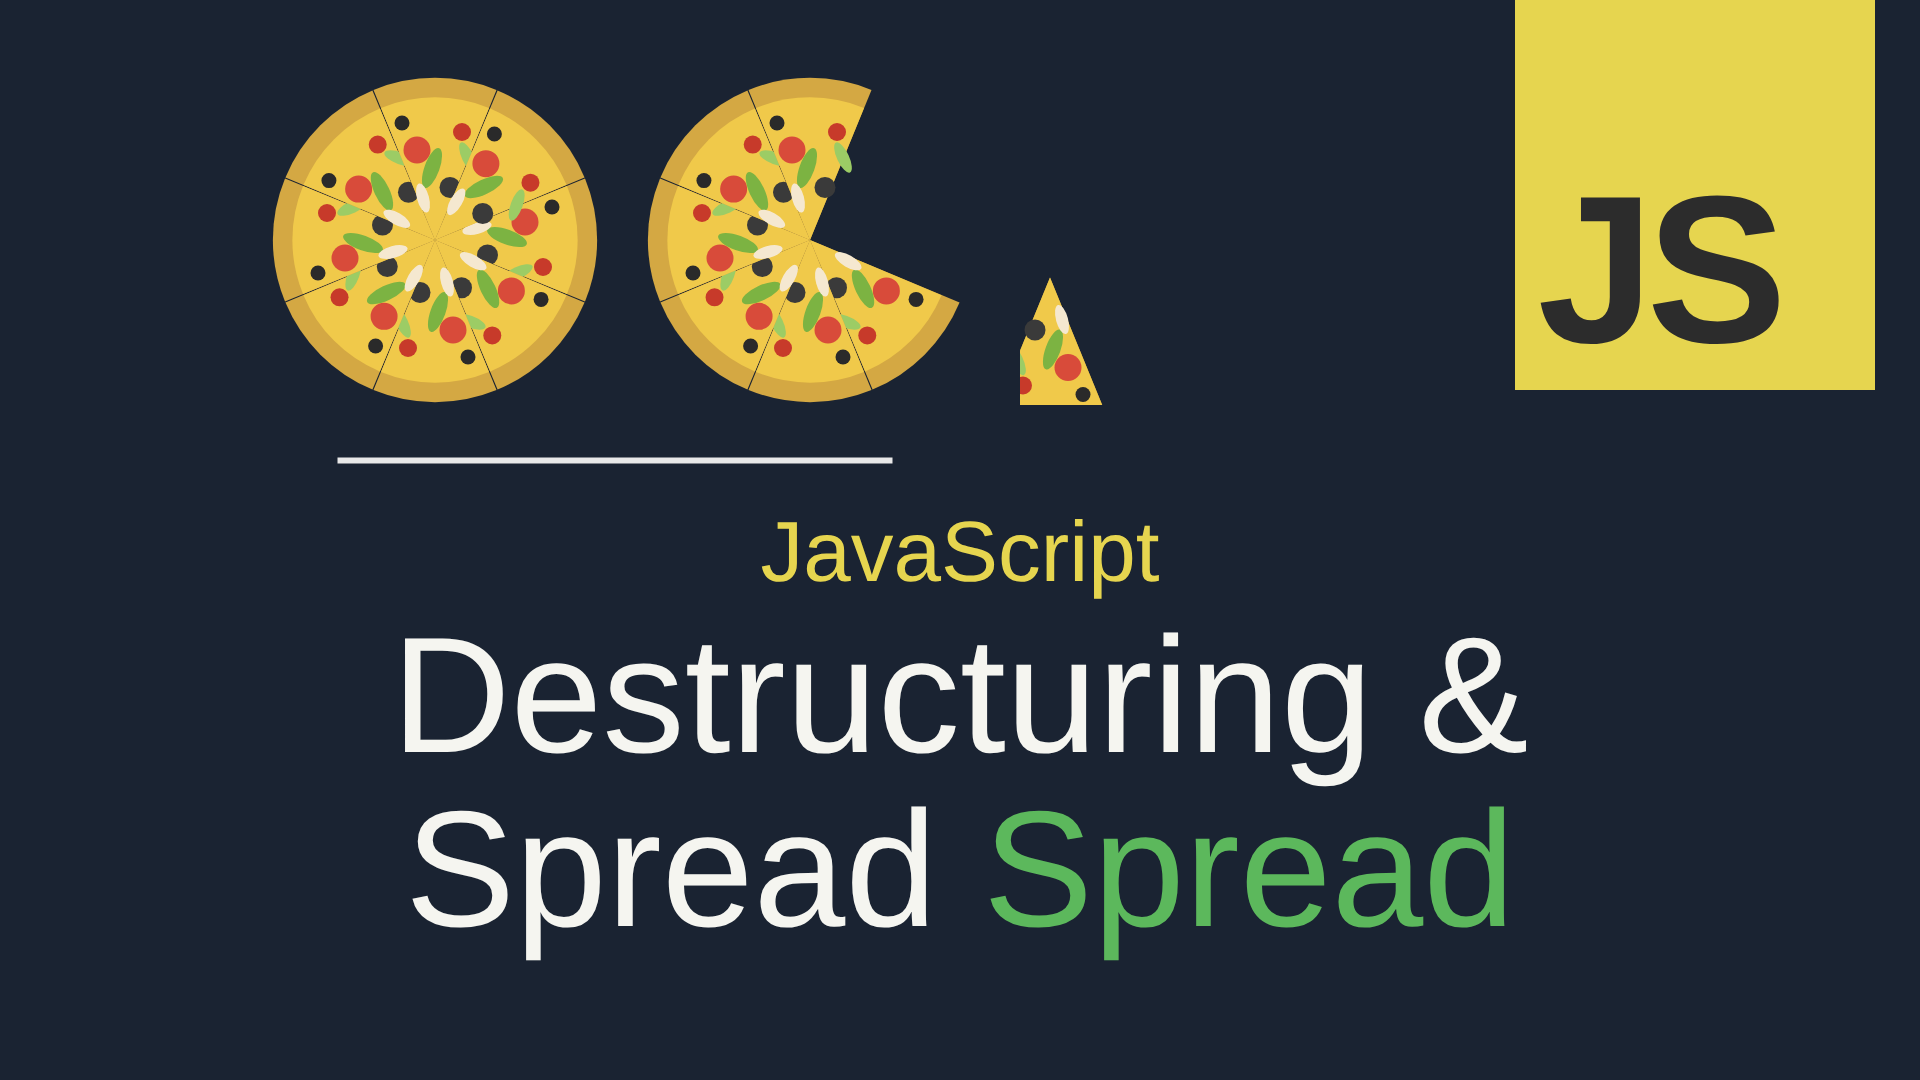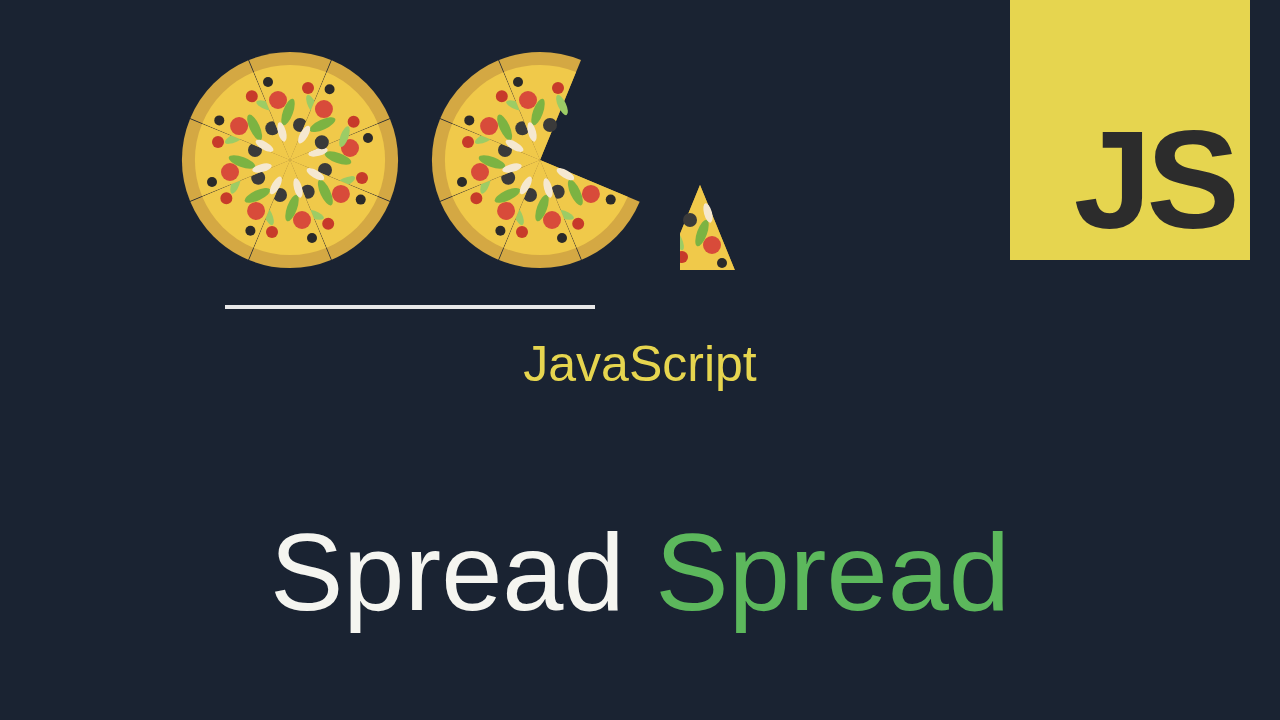--- a/index.html
+++ b/index.html
@@ -13,21 +13,20 @@
   }
   .js-badge {
     position: absolute;
     top: 0;
     right: 30px;
     width: 240px;
     height: 260px;
     background: #e6d54f;
     display: flex;
     align-items: flex-end;
-    justify-content: flex-end;
     padding: 10px 15px;
   }
   .js-text {
     font-size: 140px;
     font-weight: 700;
     color: #2c2c2c;
     letter-spacing: -5px;
     line-height: 1;
   }
   .pizza-row {
@@ -48,21 +47,21 @@
   }
   .title-block {
     position: absolute;
     top: 335px;
     left: 0;
     width: 100%;
     text-align: center;
   }
   .subtitle {
     color: #e6d54f;
-    font-size: 50px;
+    font-size: 57px;
     font-weight: 400;
   }
   .main-title {
     font-size: 110px;
     font-weight: 500;
     color: #f5f5f0;
     line-height: 1.05;
     margin-top: 5px;
   }
   .syntax-word {
@@ -136,21 +135,21 @@
       <use href="#slice"></use>
     </g>
   </svg>
 </div>
 
 <div class="divider"></div>
 
 <div class="title-block">
   <div class="subtitle">JavaScript</div>
   <div class="main-title">
-    <br>
+    <span>Destructuring &amp;</span><br>
     <span>Spread </span><span class="syntax-word">Spread</span>
   </div>
 </div>
 
 <svg width="0" height="0" style="position:absolute">
   <defs>
     <g id="slice">
 
       <path d="M 0 0 L 100 -41 A 108 108 0 0 1 100 41 Z" fill="#d4a843"></path>
 

